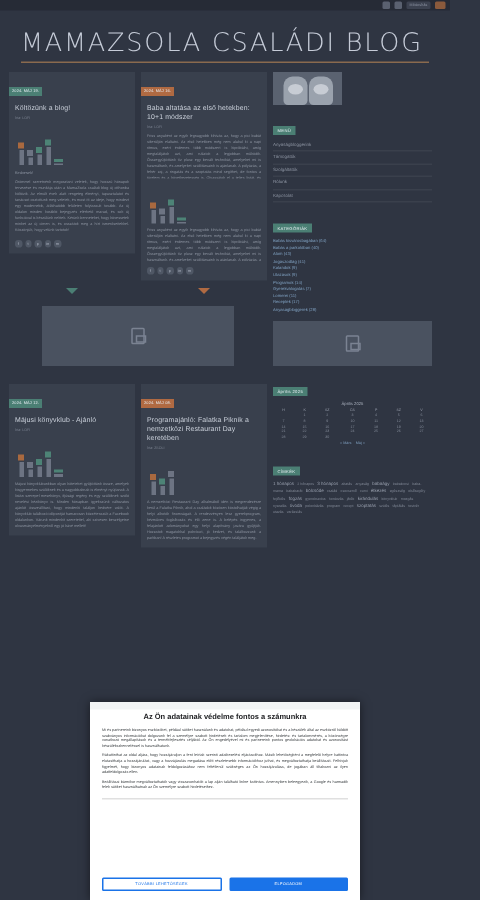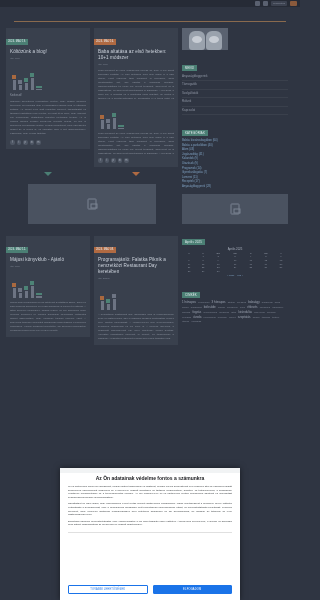--- a/index.html
+++ b/index.html
@@ -182,20 +182,21 @@
 <div class="adminbar">
   <span class="ab-icon"></span>
   <span class="ab-icon"></span>
   <span class="ab-pill">
     <span class="ab-txt">Módosítás</span>
   </span>
   <span class="ab-orange"></span>
 </div>
 
 <header class="site">
+  <div class="site-title">MAMAZSOLA CSALÁDI BLOG</div>
   <div class="title-rule"></div>
 </header>
 
 <div class="wrap">
 
   <main class="content">
 
     <div class="row">
 
       <article class="card">

